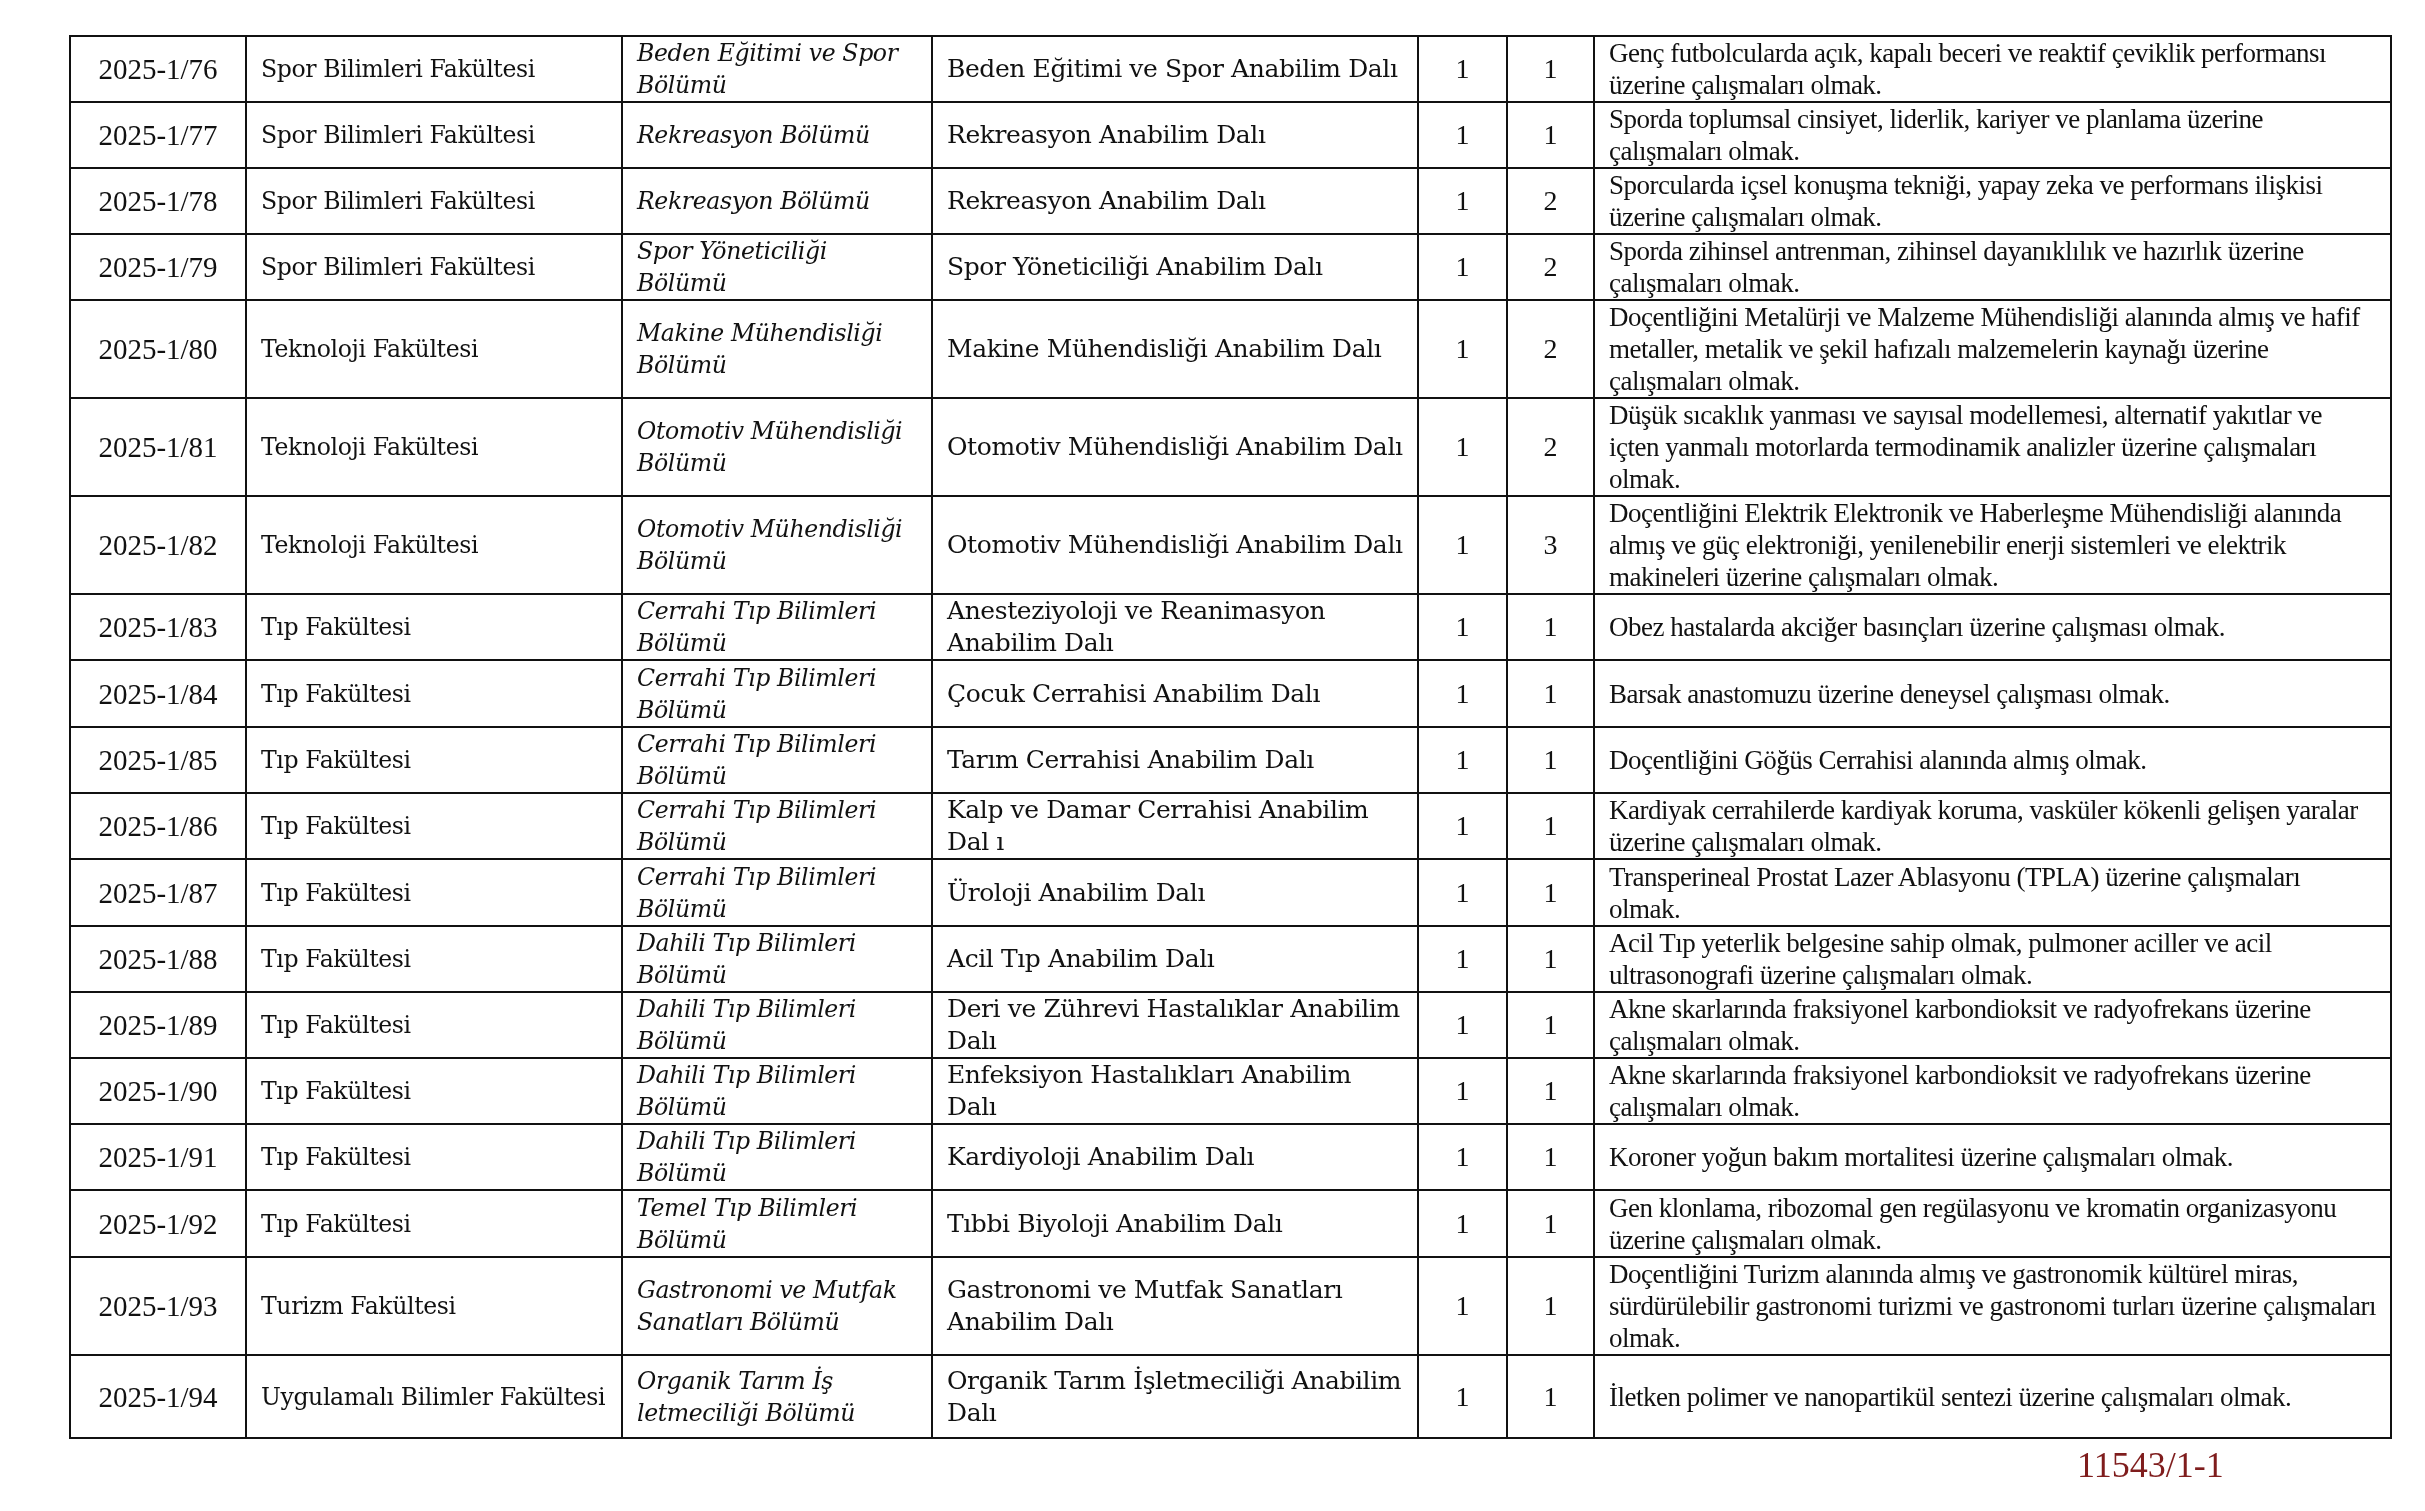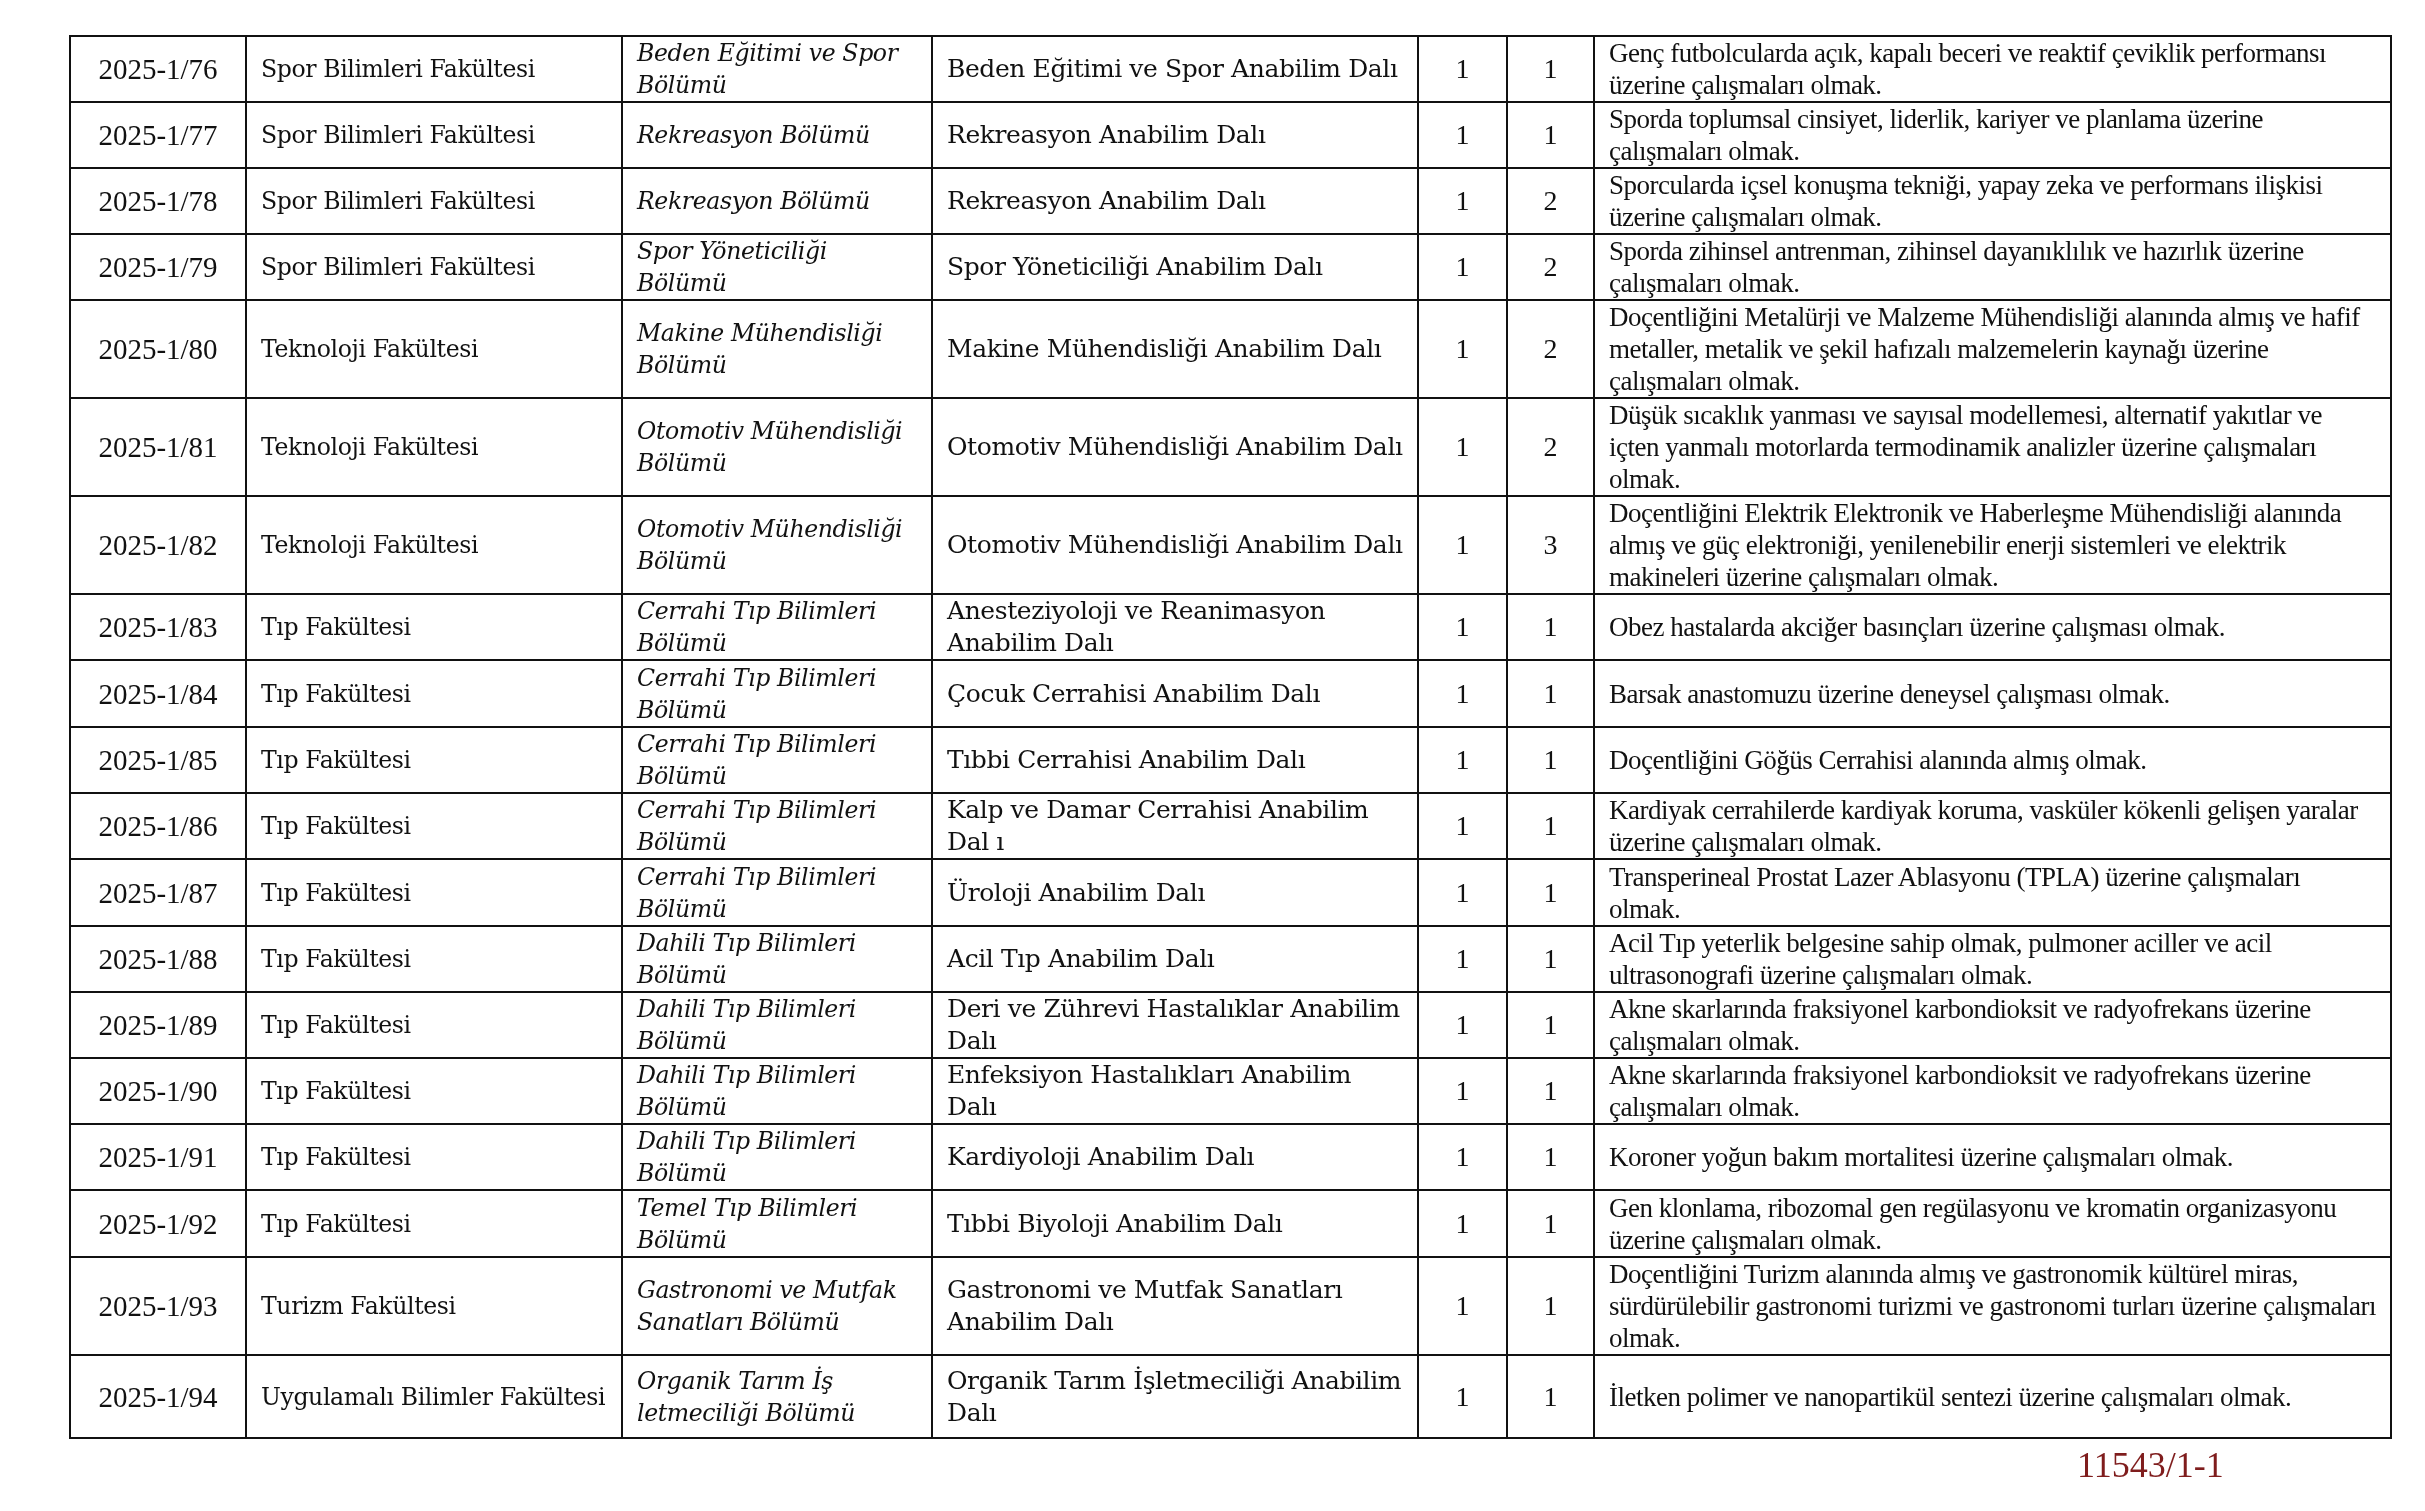--- a/index.html
+++ b/index.html
@@ -129,21 +129,21 @@
     <td class="c-ana">Çocuk Cerrahisi Anabilim Dalı</td>
     <td class="c-num">1</td>
     <td class="c-num">1</td>
     <td class="c-req">Barsak anastomuzu üzerine deneysel çalışması olmak.</td>
   </tr>
 
   <tr style="height: 66px;">
     <td class="c-id">2025-1/85</td>
     <td class="c-fac">Tıp Fakültesi</td>
     <td class="c-dep">Cerrahi Tıp Bilimleri Bölümü</td>
-    <td class="c-ana">Tıbbi Cerrahisi Anabilim Dalı</td>
+    <td class="c-ana">Tarım Cerrahisi Anabilim Dalı</td>
     <td class="c-num">1</td>
     <td class="c-num">1</td>
     <td class="c-req">Doçentliğini Göğüs Cerrahisi alanında almış olmak.</td>
   </tr>
 
   <tr style="height: 65px;">
     <td class="c-id">2025-1/86</td>
     <td class="c-fac">Tıp Fakültesi</td>
     <td class="c-dep">Cerrahi Tıp Bilimleri Bölümü</td>
     <td class="c-ana">Kalp ve Damar Cerrahisi Anabilim Dal ı</td>

